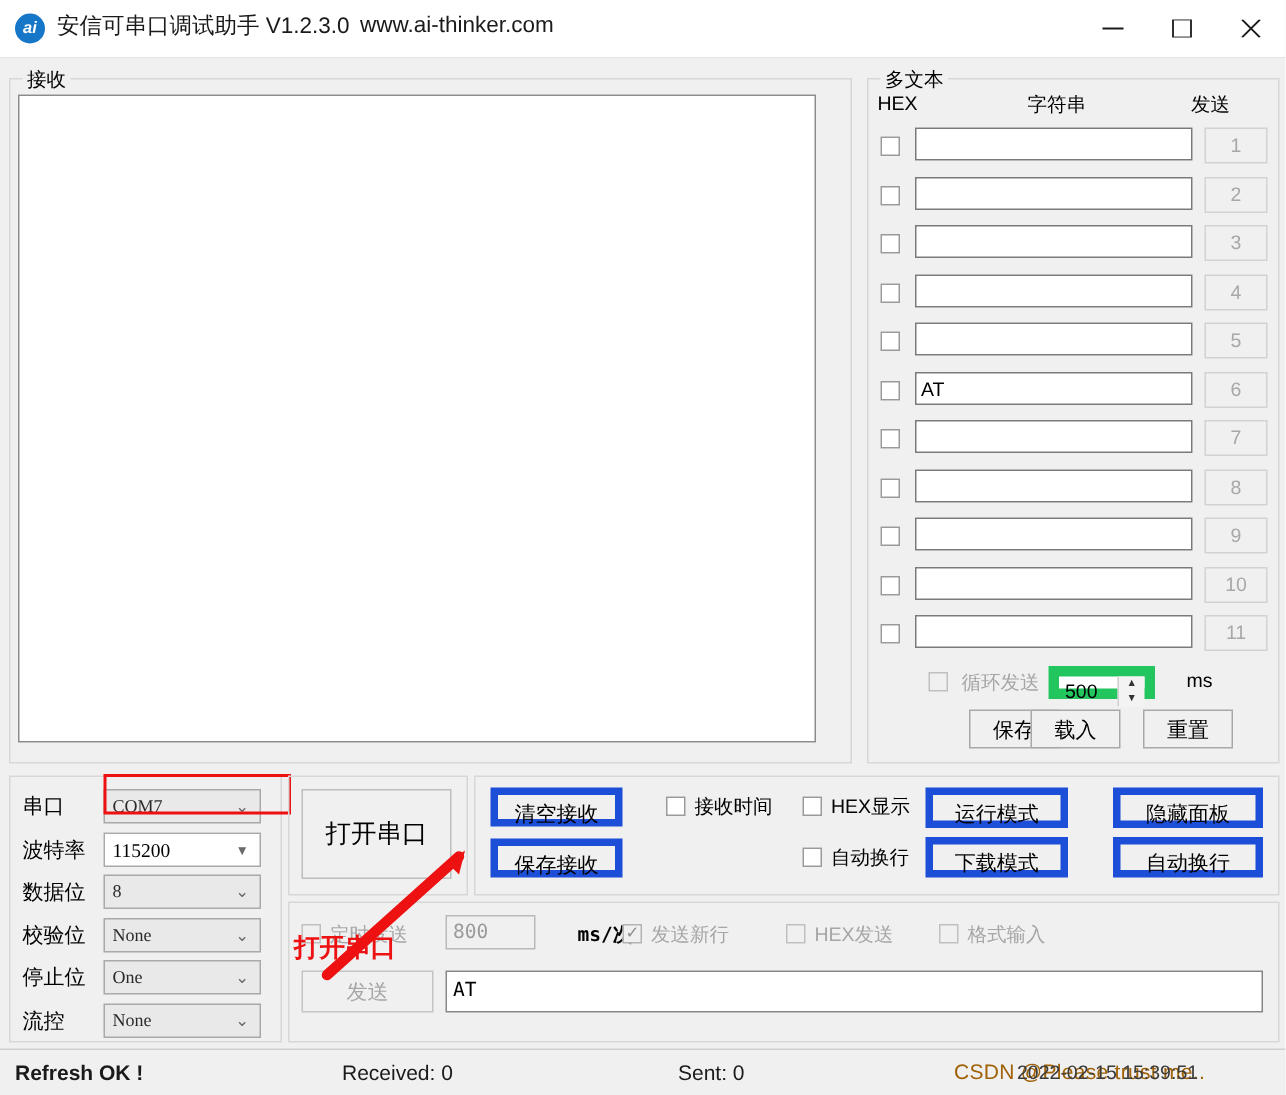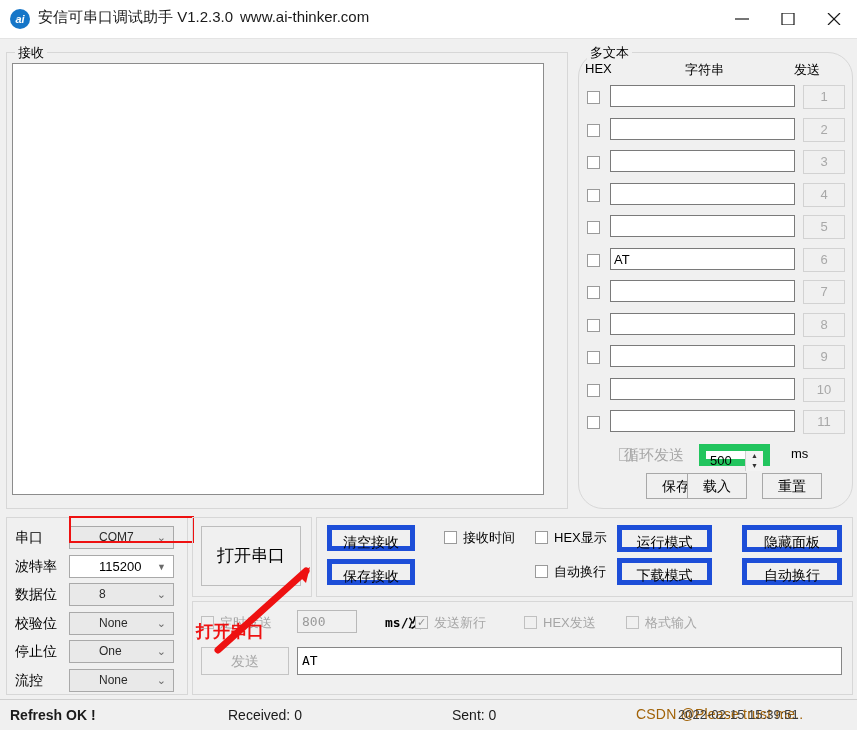--- a/index.html
+++ b/index.html
@@ -65,21 +65,21 @@
   #recv-group { left: 6px; top: 52px; width: 560px; height: 455px; }
   #recv-box {
     position: absolute; left: 5px; top: 10px;
     width: 532px; height: 432px;
     background: #ffffff;
     border: 1px solid #8c8c8c;
     box-sizing: border-box;
   }
 
   
-  #multi-group { left: 578px; top: 52px; width: 273px; height: 455px; border-radius: 25px; }
+  #multi-group { left: 578px; top: 52px; width: 273px; height: 455px; }
   #multi-hdr { position: absolute; top: 8px; left: 0; width: 273px; height: 18px; }
   .mh { position: absolute; font-size: 13px; color: #000; }
   #mh-hex { left: 6px; }
   #mh-str { left: 106px; }
   #mh-send { left: 215px; }
 
   .mrow { position: absolute; left: 0; width: 273px; height: 32px; }
   .mcheck {
     position: absolute; left: 8px; top: 8px;
     width: 13px; height: 13px;
@@ -106,22 +106,22 @@
     text-align: center; line-height: 22px;
   }
 
   #cyclic-row { position: absolute; left: 0; top: 390px; width: 273px; height: 26px; }
   #cyc-check {
     position: absolute; left: 40px; top: 5px;
     width: 13px; height: 13px; background: #f0f0f0;
     border: 1px solid #c0c0c0; box-sizing: border-box;
   }
   #cyc-label {
-    position: absolute; left: 45px; top: 3px;
-    font-size: 15px; color: #a6a6a6; white-space: nowrap; text-align: center;
+    position: absolute; left: 62px; top: 3px;
+    font-size: 13px; color: #a6a6a6; white-space: nowrap; text-align: center;
   }
   #cyc-spin {
     position: absolute; left: 120px; top: 1px;
     width: 71px; height: 22px;
     background: #fff; border: 7px solid #22c55e;
     box-sizing: border-box;
   }
   #cyc-val {
     position: absolute; left: 4px; top: 2px;
     font-size: 13px; color: #000;
@@ -152,22 +152,22 @@
     font-size: 14px; color: #000; white-space: nowrap;
   }
   .cfg-combo {
     position: absolute; left: 62px; top: 1px;
     width: 105px; height: 23px;
     background: #e9e9e9; border: 1px solid #a9a9a9;
     box-sizing: border-box;
   }
   .cfg-combo .cv {
     position: absolute; left: 5px; top: 3px;
-    font-family: Liberation Sans, sans-serif;
-    font-size: 12px; color: #2a2a2a; margin-left: 24px;
+    font-family: Liberation Serif, serif;
+    font-size: 12px; color: #2a2a2a;
   }
   .cfg-combo .carr {
     position: absolute; right: 7px; top: 4px;
     font-size: 11px; color: #6a6a6a;
   }
   #combo-baud {
     background: #ffffff; border: 1px solid #a9a9a9;
   }
   #combo-baud .cv { color: #000; font-size: 13px; }
   #baud-highlight {

